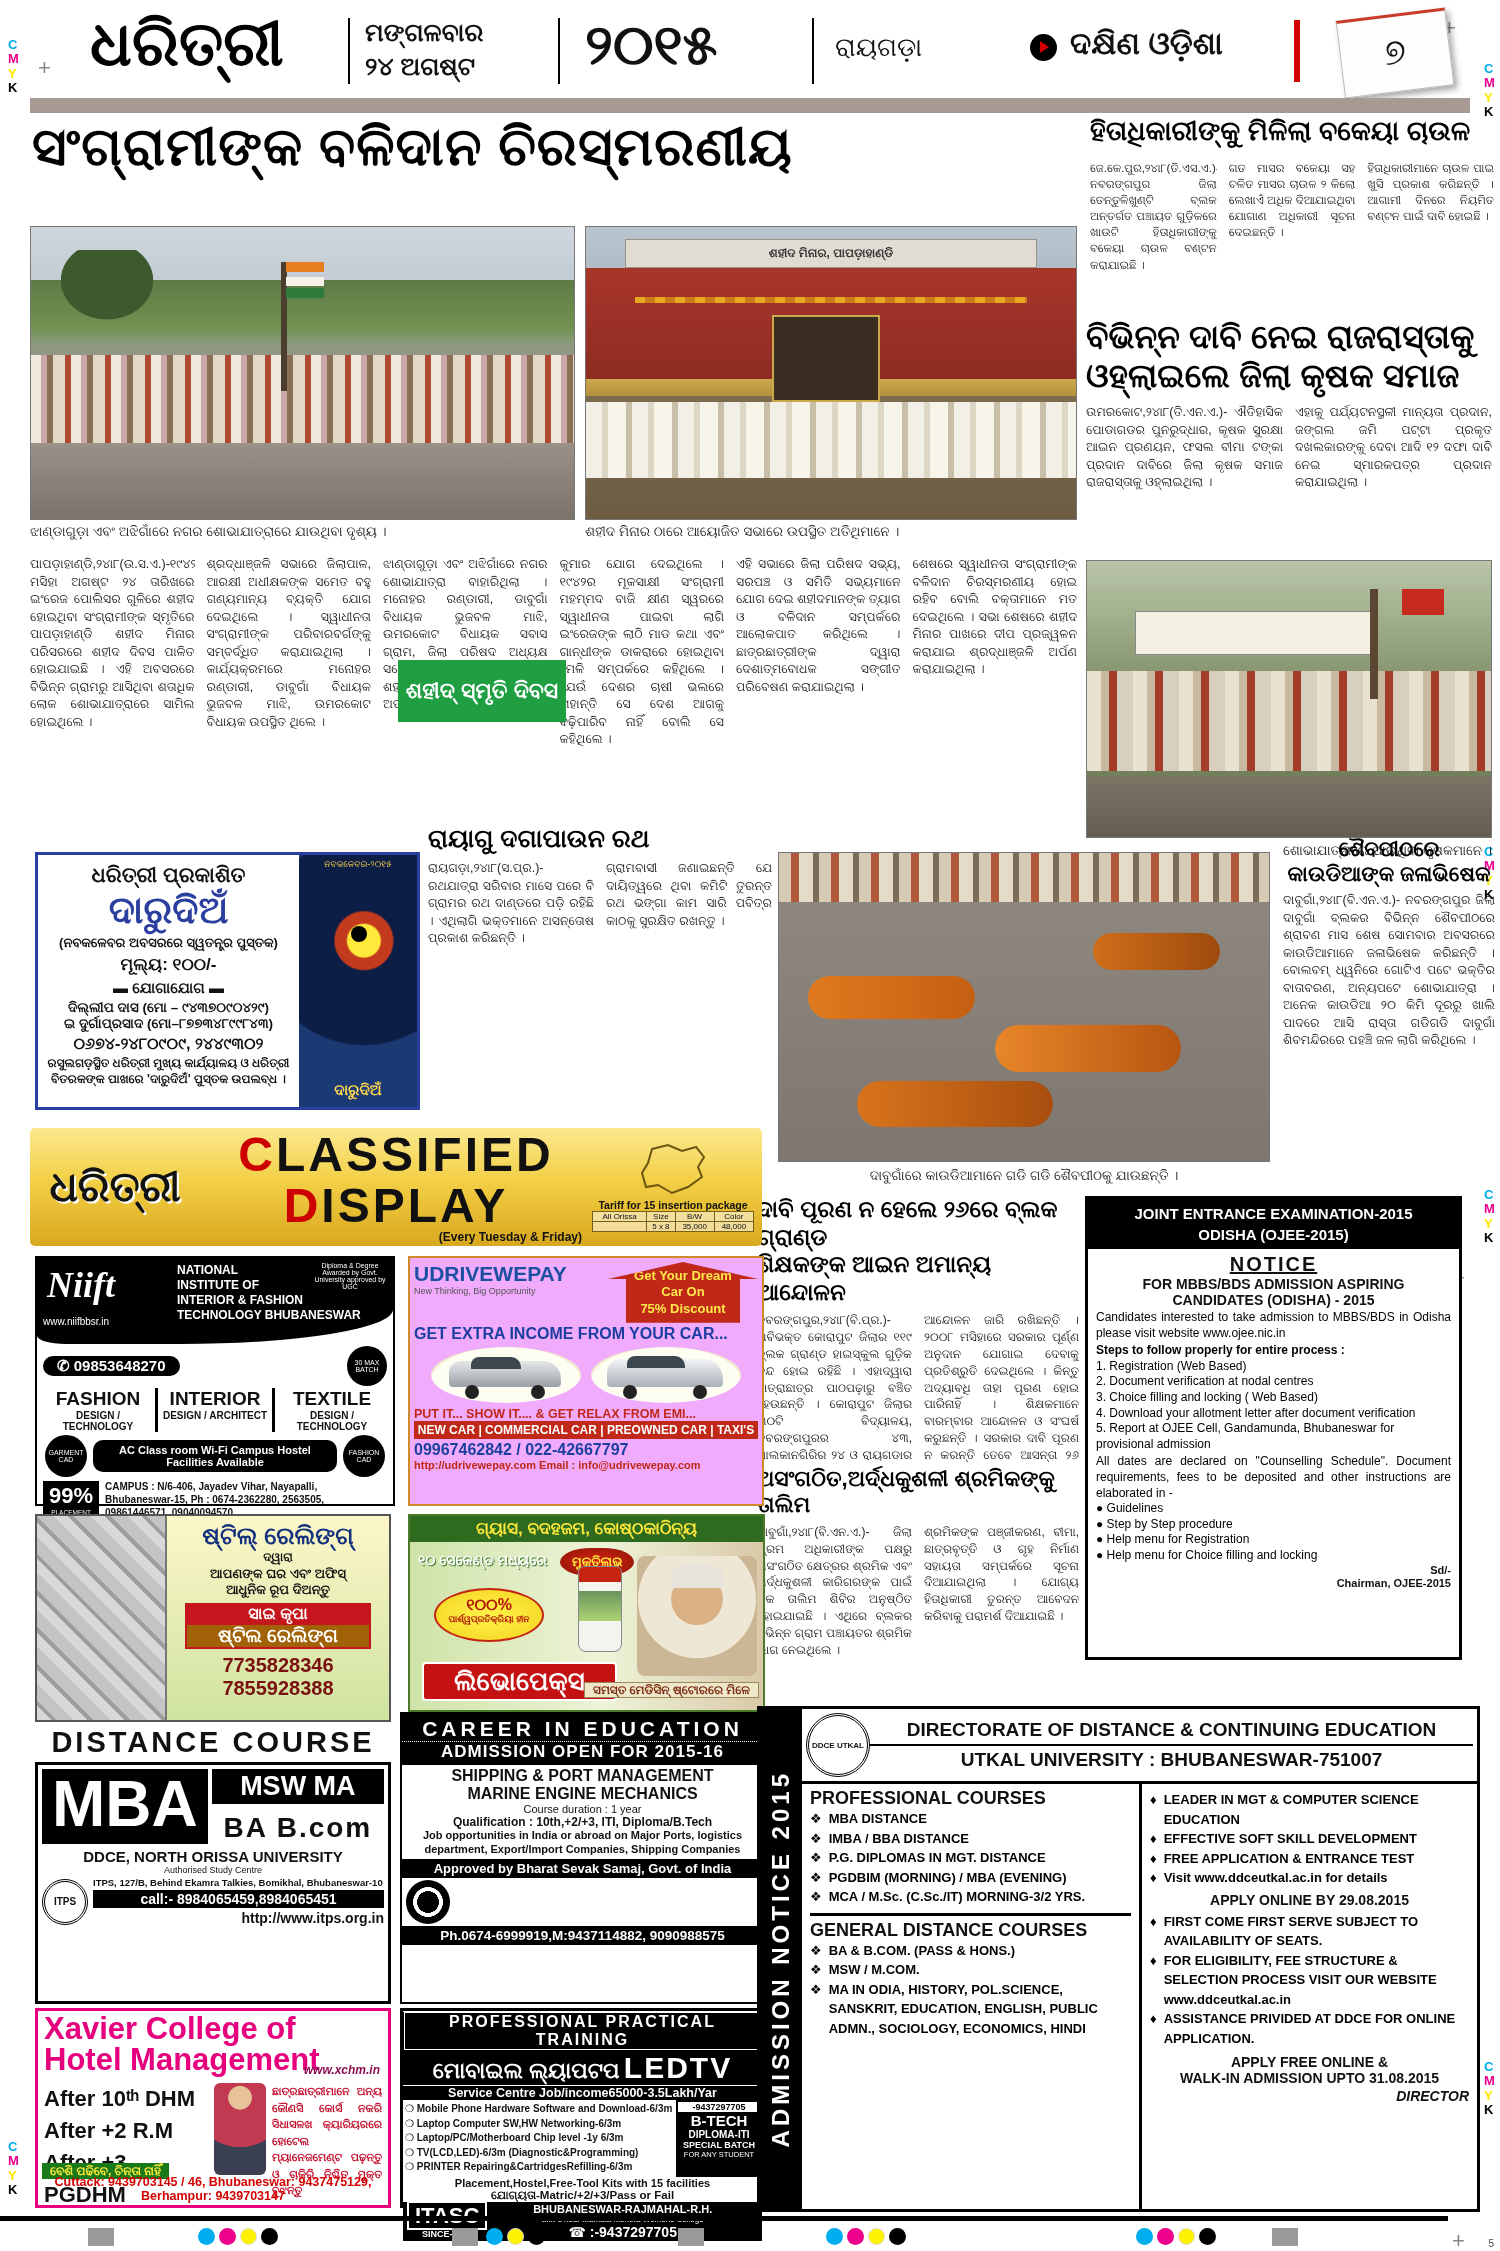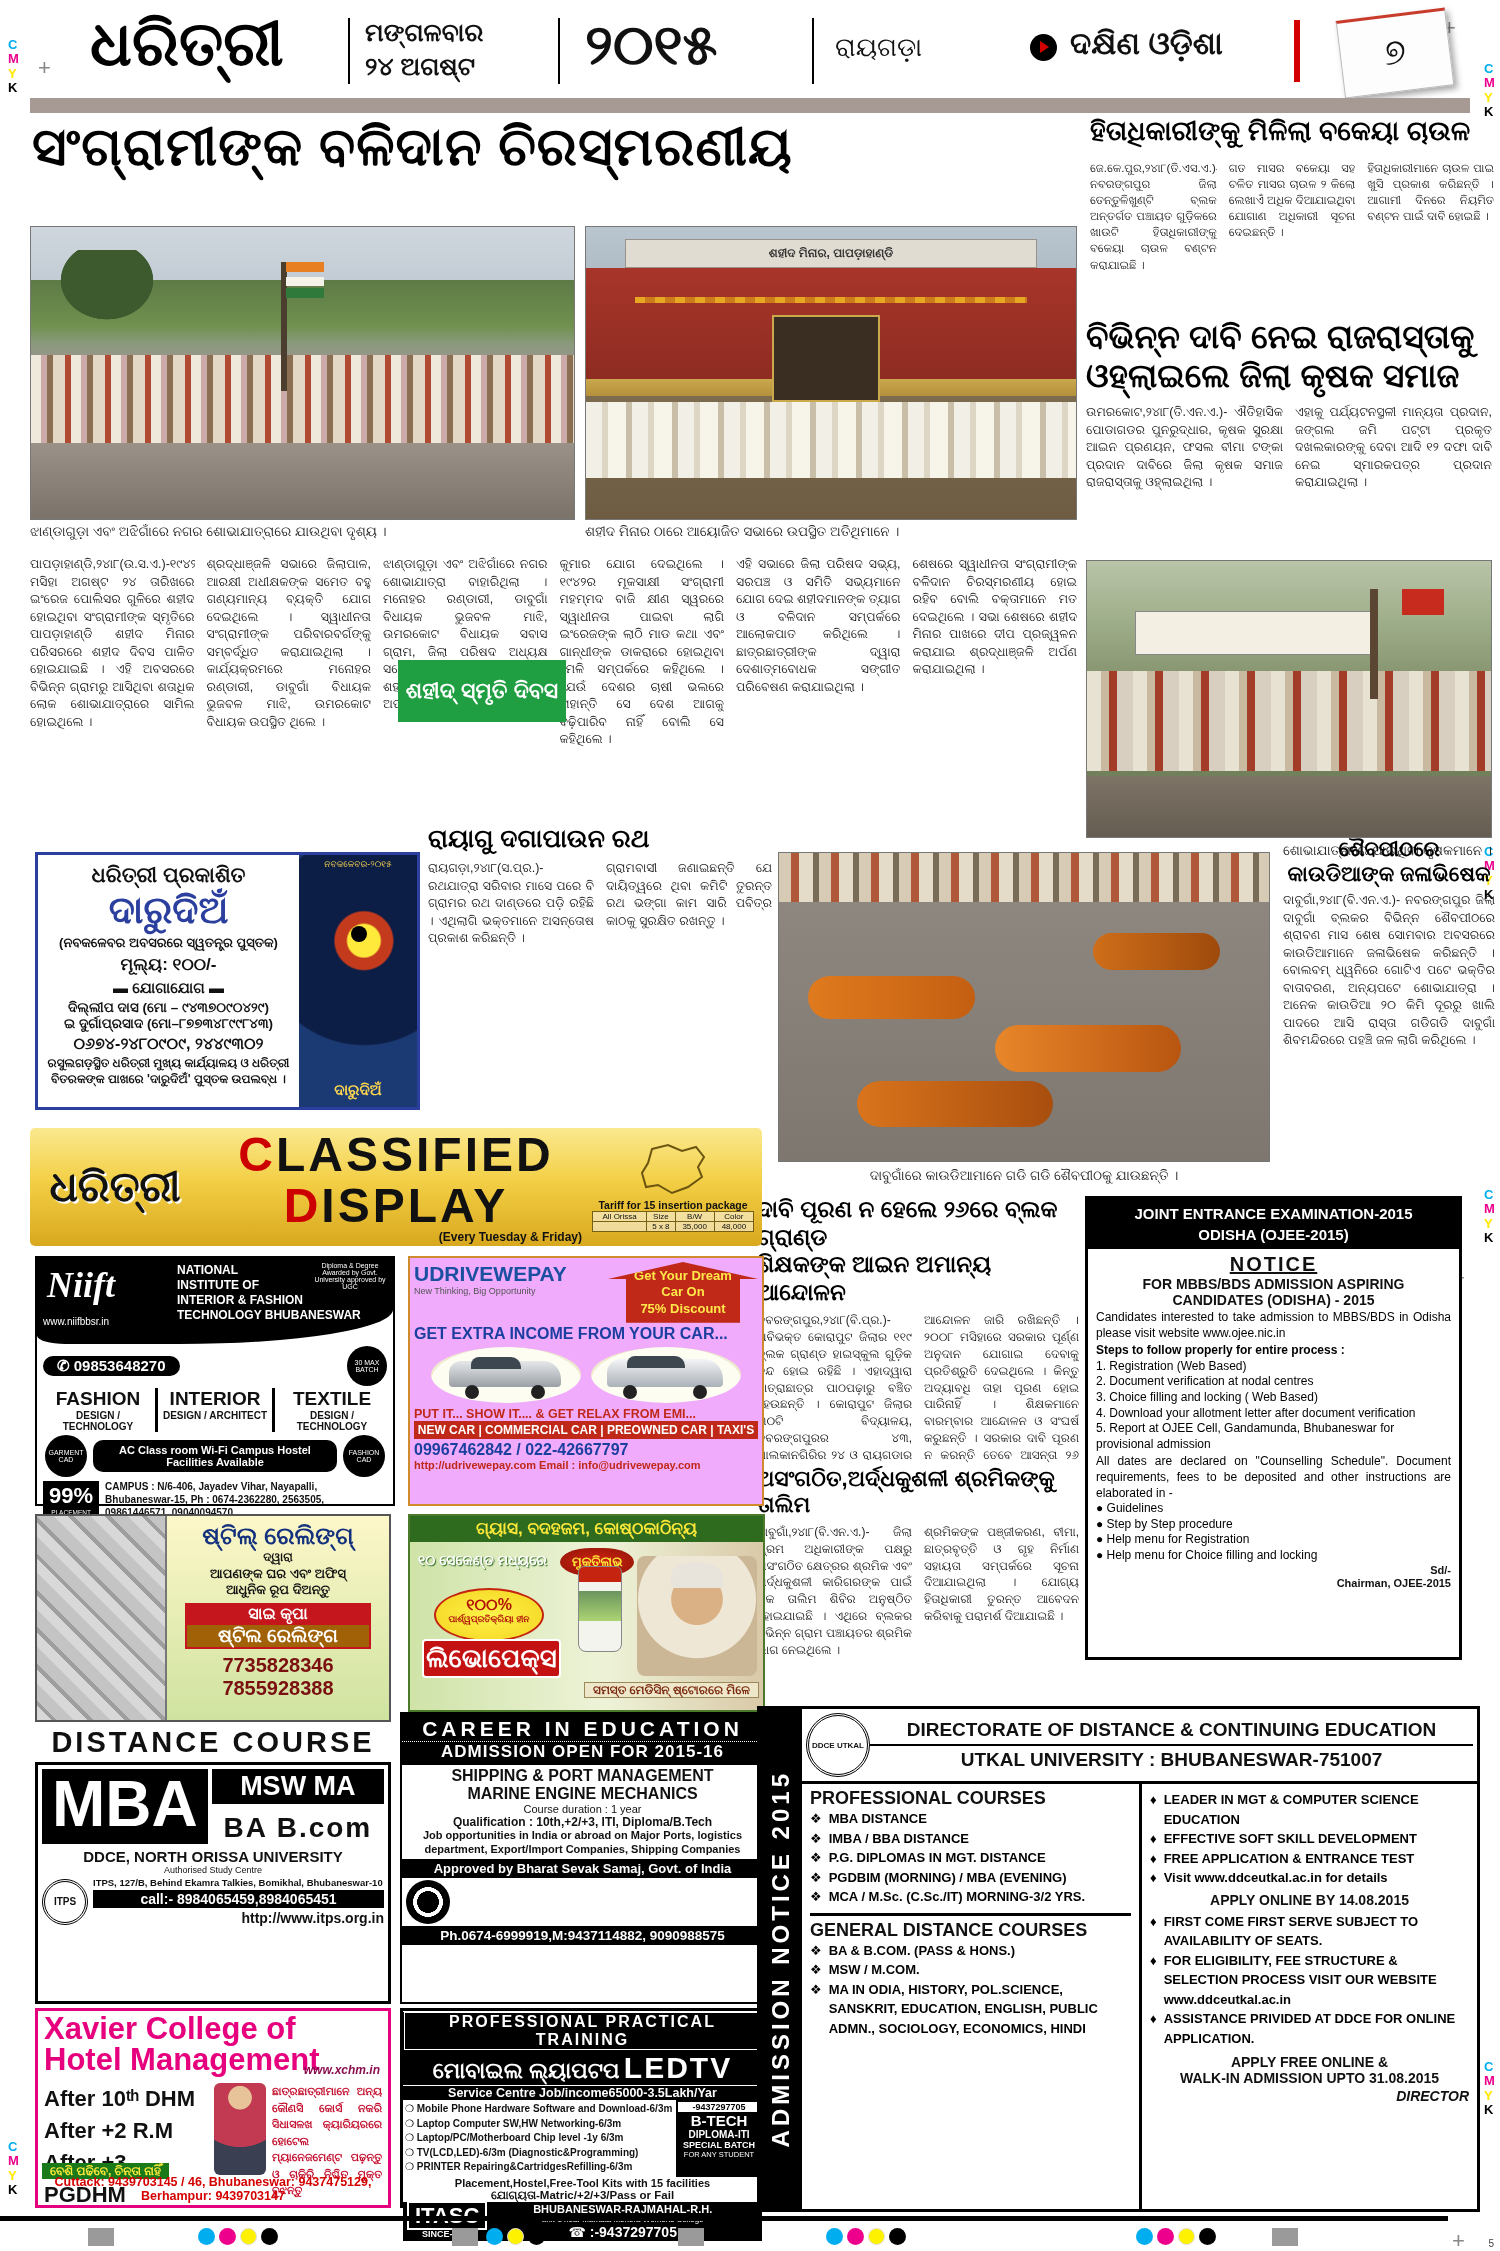--- a/index.html
+++ b/index.html
@@ -376,21 +376,21 @@
 
   <div class="p" style="left:408px;top:1514px;width:357px;height:198px;border:2px solid #4a7a2a;background:linear-gradient(90deg,#cfe3a8,#eef3d8 55%,#d9c9a8)">
     <div style="background:#2e6b1e;color:#ffe93a;font-weight:bold;font-size:17px;text-align:center;padding:3px 0">ଗ୍ୟାସ, ବଦହଜମ, କୋଷ୍ଠକାଠିନ୍ୟ</div>
     <div style="position:relative;height:160px">
       <div style="position:absolute;left:8px;top:10px;font-size:14px;font-weight:bold;color:#fff;text-shadow:1px 1px 1px #2e6b1e">୧୦ ସେକେଣ୍ଡ ମଧ୍ୟରେ</div>
       <div style="position:absolute;left:150px;top:6px;background:radial-gradient(#d42410,#8e1408);color:#ffe93a;border-radius:50%/60%;padding:6px 12px;font-size:13px;font-weight:bold">ମୁକ୍ତିଲାଭ</div>
       <div style="position:absolute;left:24px;top:46px;width:110px;height:54px;background:radial-gradient(#fff34a,#f4d31f);border:2px solid #c42410;border-radius:50%;text-align:center;padding-top:6px">
         <div style="font-size:16px;font-weight:bold;color:#b01208">୧୦୦%</div>
         <div style="font-size:9px;font-weight:bold;color:#b01208">ପାର୍ଶ୍ୱପ୍ରତିକ୍ରିୟା ହୀନ</div>
       </div>
-      <div style="position:absolute;left:12px;top:97px;background:#c41212;border:2px solid #fff;color:#fff;font-size:26px;font-weight:bold;padding:2px 2px;border-radius:4px">ଲିଭୋପେକ୍ସ</div>
+      <div style="position:absolute;left:12px;top:120px;background:#c41212;border:2px solid #fff;color:#fff;font-size:26px;font-weight:bold;padding:2px 30px;border-radius:4px">ଲିଭୋପେକ୍ସ</div>
       <div style="position:absolute;left:168px;top:24px;width:44px;height:86px;background:linear-gradient(180deg,#c42410 0 18%,#f4f4ee 18% 100%);border:1px solid #888;border-radius:6px 6px 8px 8px">
         <div style="margin-top:24px;height:30px;background:linear-gradient(180deg,#2e6b1e,#8ec63f);opacity:.7"></div>
       </div>
       <div style="position:absolute;right:6px;top:14px;width:120px;height:120px;background:radial-gradient(circle at 50% 36%,#d9b184 0 26%,#efe7d6 27% 60%,#cbb795 61%);border-radius:8px">
         <div style="position:absolute;left:34px;top:6px;width:52px;height:26px;border-radius:50% 50% 0 0;background:#e8e4dc"></div>
       </div>
       <div style="position:absolute;right:4px;bottom:4px;background:#efe7c9;color:#7a2a10;font-size:12px;font-weight:bold;padding:0 8px;border:1px solid #9a8a5a">ସମସ୍ତ ମେଡିସିନ୍ ଷ୍ଟୋରରେ ମିଳେ</div>
     </div>
   </div>
 
@@ -552,21 +552,21 @@
               <span>EFFECTIVE SOFT SKILL DEVELOPMENT</span>
             </div>
           <div class="ddce-item">
               <span class="blt">♦</span>
               <span>FREE APPLICATION &amp; ENTRANCE TEST</span>
             </div>
           <div class="ddce-item">
               <span class="blt">♦</span>
               <span>Visit www.ddceutkal.ac.in for details</span>
             </div>
-          <div style="text-align:center;font-size:14px;font-weight:bold;margin:4px 0">APPLY ONLINE BY 14.08.2015</div>
+          <div style="text-align:center;font-size:14px;font-weight:bold;margin:4px 0">APPLY ONLINE BY 29.08.2015</div>
           <div class="ddce-item">
               <span class="blt">♦</span>
               <span>FIRST COME FIRST SERVE SUBJECT TO AVAILABILITY OF SEATS.</span>
             </div>
           <div class="ddce-item">
               <span class="blt">♦</span>
               <span>FOR ELIGIBILITY, FEE STRUCTURE &amp; SELECTION PROCESS VISIT OUR WEBSITE  www.ddceutkal.ac.in</span>
             </div>
           <div class="ddce-item">
               <span class="blt">♦</span>

